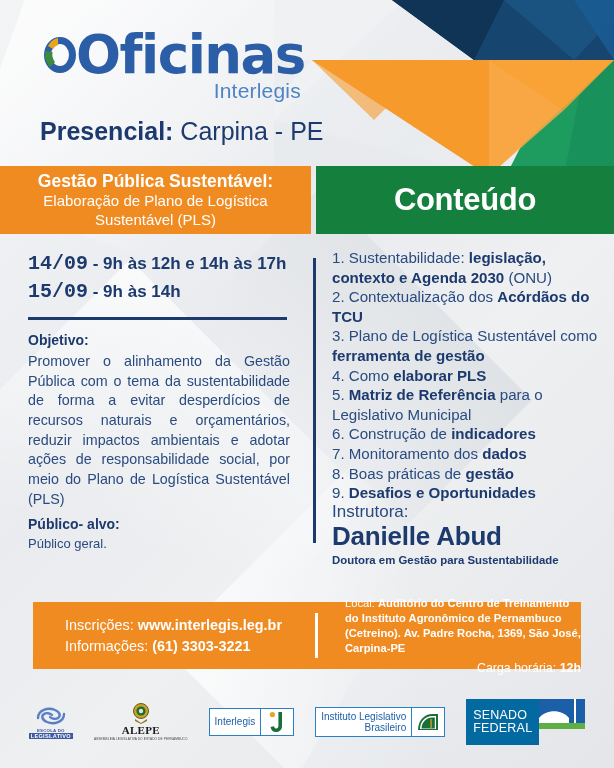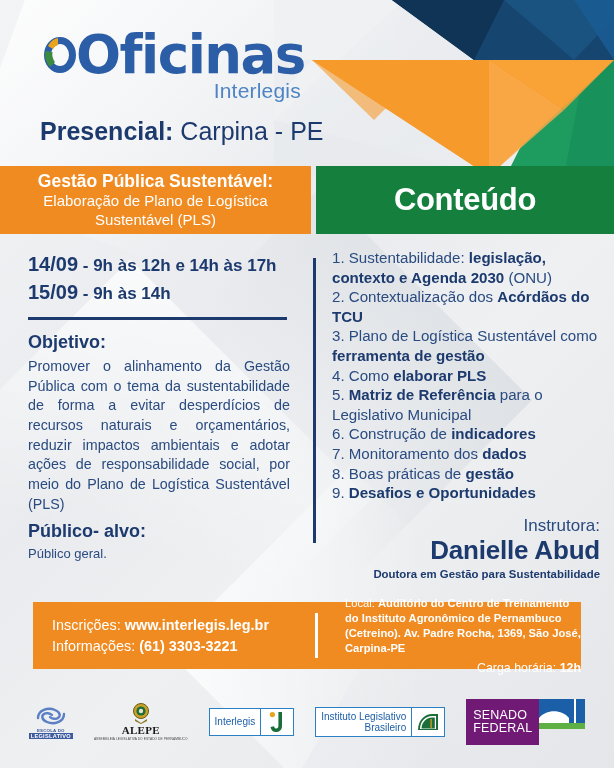--- a/index.html
+++ b/index.html
@@ -88,24 +88,24 @@
   .bar-right .t {
     color:#fff; font-size:31px; font-weight:bold; letter-spacing:-.3px;
   }
 
   
   .left-col { position:absolute; top:250px; left:28px; width:262px; z-index:5; }
   .dates { color:#1c3a6e; font-weight:bold; margin-bottom:8px; }
   .dates .d {
     font-size:17px; line-height:1.42; white-space:nowrap;
   }
-  .dates .d .big { font-size:20px; }
+  .dates .d .big { font-size:20px;font-family:Liberation Mono, monospace; }
   .rule { height:3px; background:#1c3a6e; margin:10px 0 12px 0; width:259px; }
   .h-blue {
-    color:#1c3a6e; font-size:18px; font-weight:bold; margin-bottom:4px;
+    color:#1c3a6e; font-size:14px; font-weight:bold; margin-bottom:4px;
   }
   .body-txt {
     color:#2a4b80; font-size:14.3px; line-height:1.38;
     text-align:justify; text-justify:inter-word;
   }
   .pub-alvo { margin-top:6px; }
   .pub-geral { color:#2a4b80; font-size:13px; margin-top:2px; }
 
   
   .vdiv {
@@ -113,36 +113,36 @@
     background:#1c3a6e; z-index:5;
   }
 
   
   .right-col { position:absolute; top:248px; left:332px; width:272px; z-index:5; }
   .topic {
     color:#2a4b80; font-size:15.1px; line-height:1.30;
   }
   .topic b { font-weight:bold; color:#1c3a6e; }
 
-  .instructor { margin-top:14px; text-align:right; padding-right:4px; }
+  .instructor { padding-right:4px; }
   .instr-label { color:#2a4b80; font-size:17px; line-height:1.1; }
   .instr-name {
     color:#1c3a6e; font-size:26px; font-weight:bold; line-height:1.15;
     letter-spacing:-.2px;
   }
   .instr-desc { color:#1c3a6e; font-size:11.4px; font-weight:bold; margin-top:2px; }
 
   
   .botbar {
     position:absolute; left:33px; top:602px; width:548px; height:67px;
     background:#f08b22; z-index:5; display:flex; align-items:stretch;
   }
   .botbar-left {
     width:282px; display:flex; flex-direction:column; justify-content:center;
-    padding-left:19px; color:#fff;border-radius:24px;
+    padding-left:32px; color:#fff;border-radius:24px;
   }
   .botbar-left div { font-size:14.4px; line-height:1.45; }
   .botbar-left b { font-weight:bold; }
   .botsep { width:3px; background:#fff; margin:11px 0; }
   .botbar-right {
     flex:1; display:flex; flex-direction:column; justify-content:center;
     padding-left:27px; color:#fff;
   }
   .local-txt { font-size:11.2px; line-height:1.32; }
   .local-txt b { font-weight:bold; }
@@ -178,21 +178,21 @@
     display:flex; align-items:center; justify-content:flex-end;
     padding:3px 5px; font-size:10px; color:#1c5ea8; line-height:1.12; text-align:right;
   }
   .boxlogo .mark {
     border-left:1.4px solid #2b7fc4; width:33px;
     display:flex; align-items:center; justify-content:center; background:#fff;
   }
 
   .f-senado { align-items:stretch; }
   .f-senado .txt {
-    background:#701a75; color:#fff; padding:10px 7px;
+    background:#0369a1; color:#fff; padding:10px 7px;
     font-size:12.5px; line-height:1.05; font-weight:normal; letter-spacing:.2px;
     display:flex; flex-direction:column; justify-content:center;
   }
   .f-senado .mark { width:46px; }
 </style>
 </head>
 <body>
 
 <div class="bg"></div>
 <div class="bg-facet facet-d"></div>

